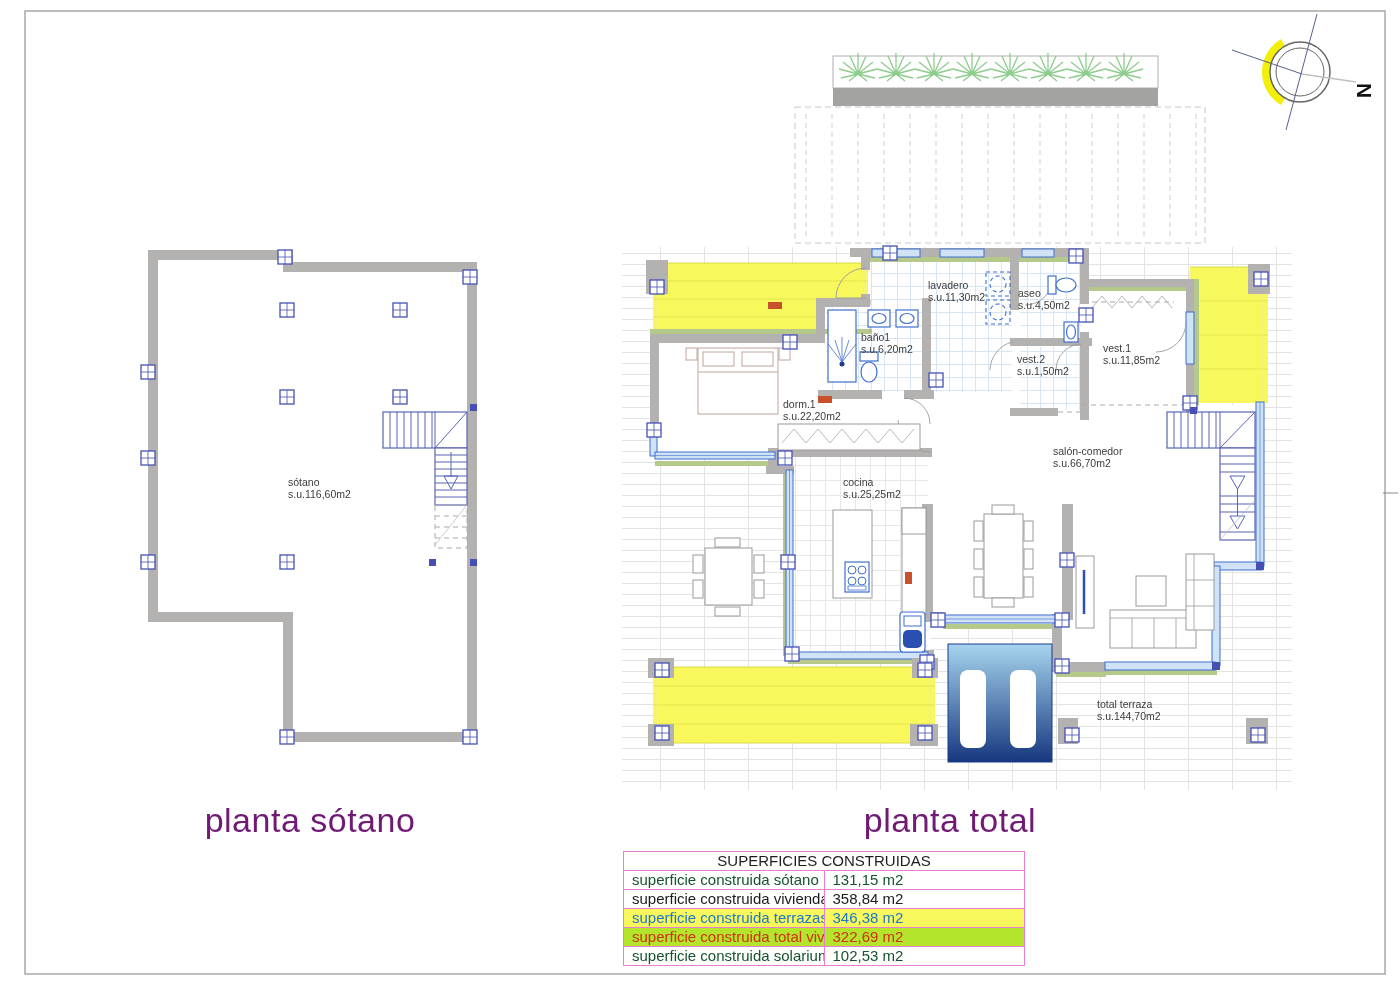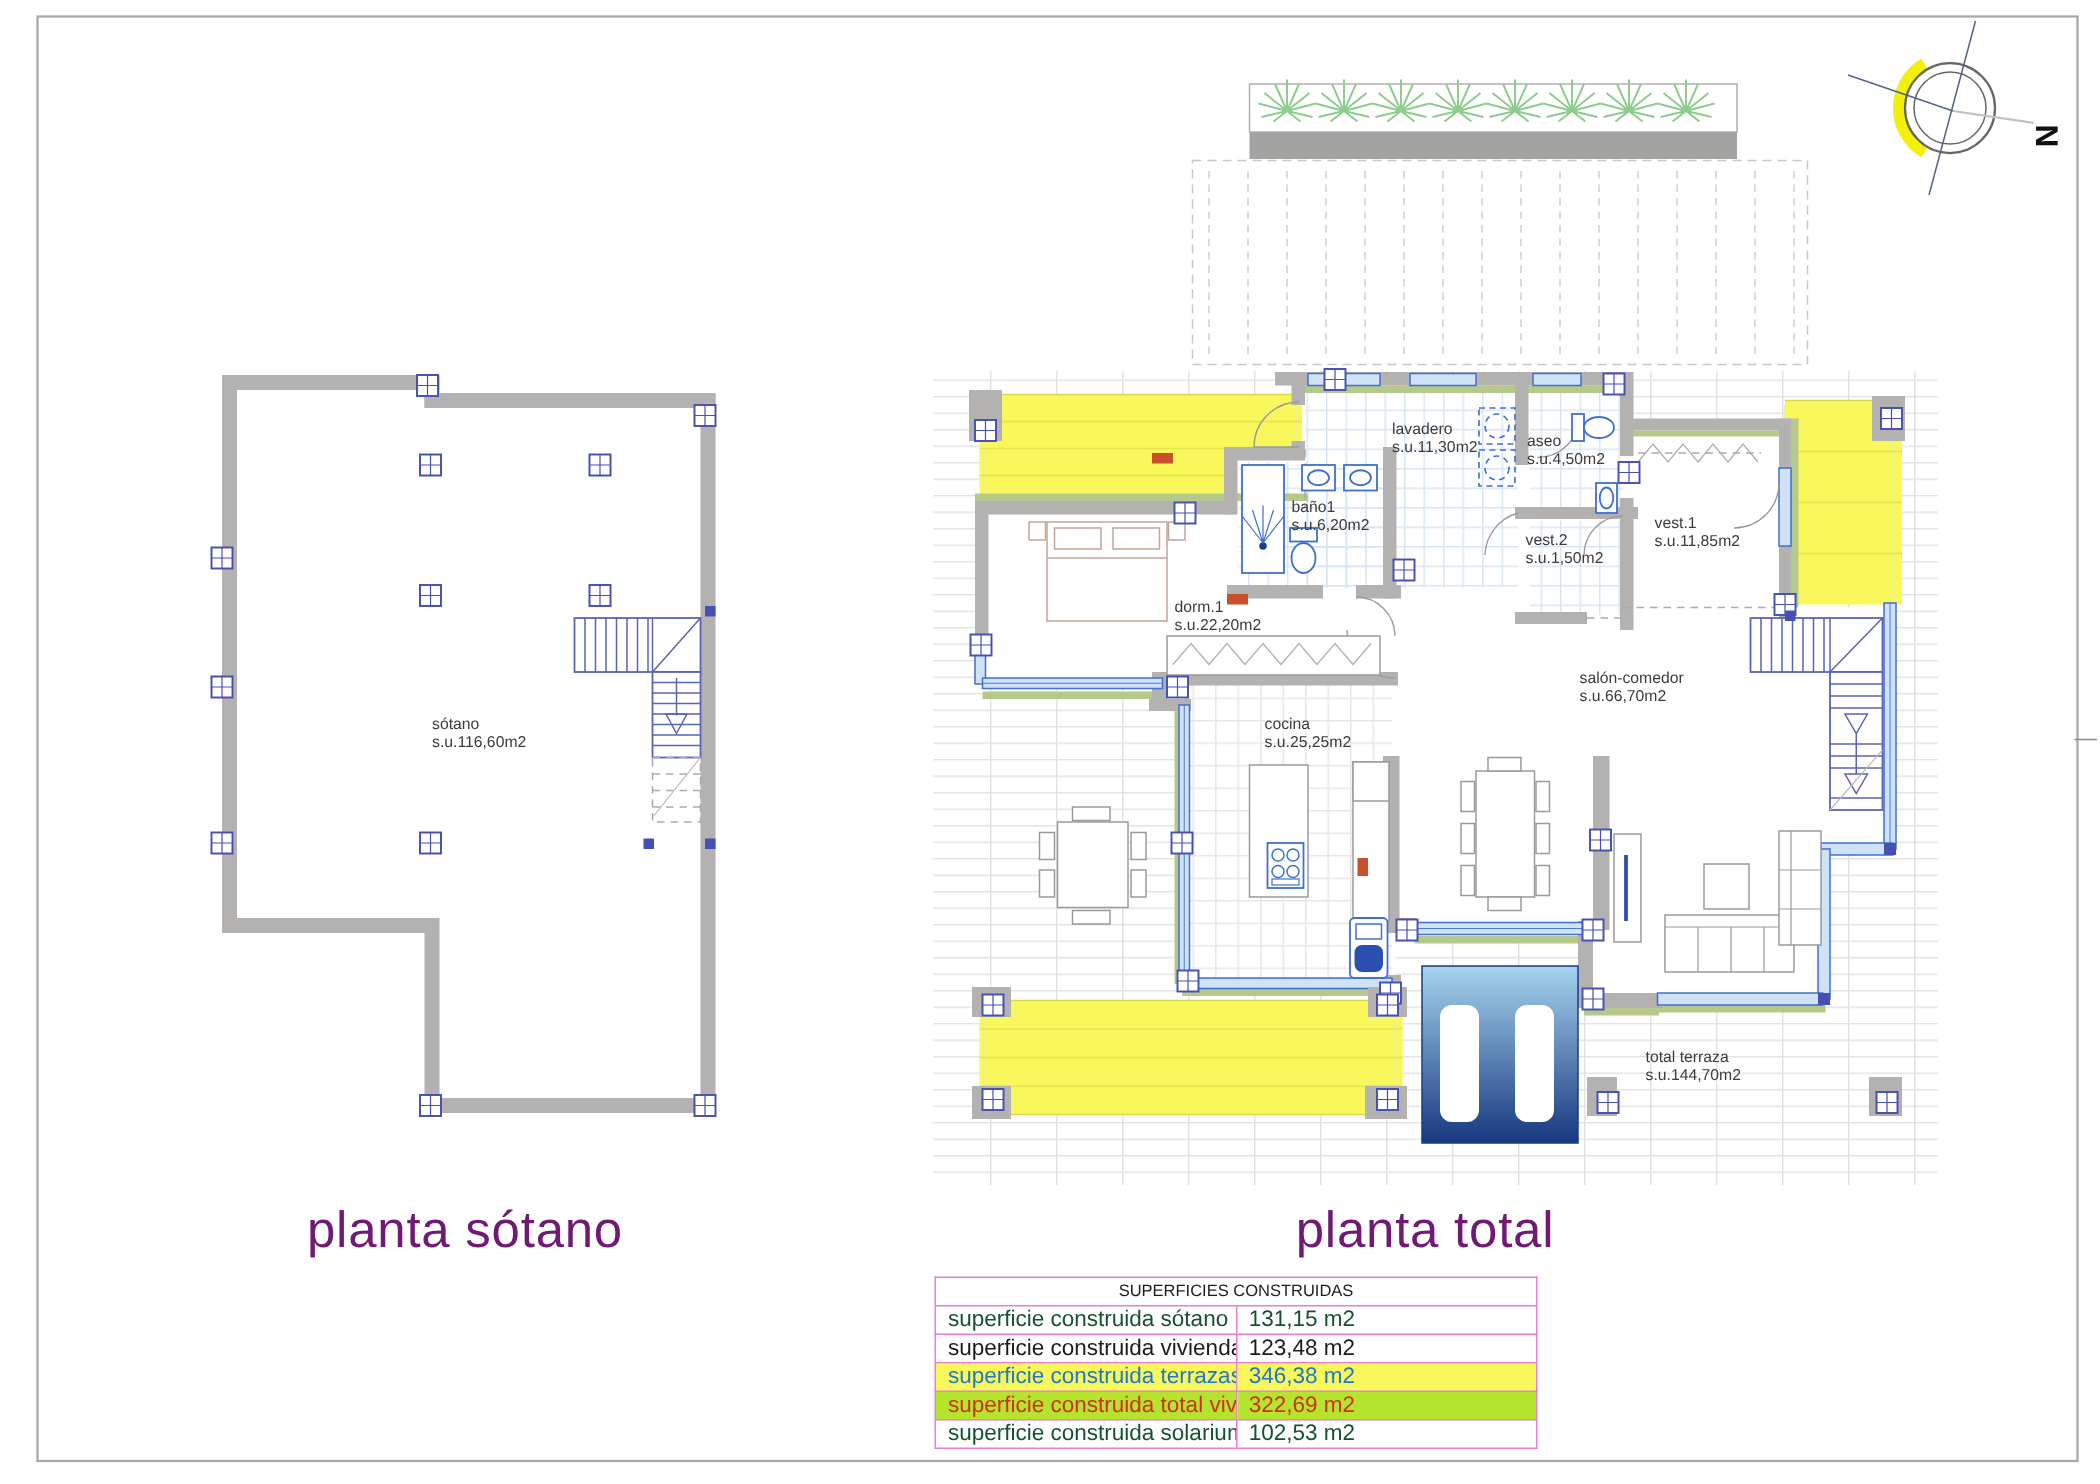--- a/index.html
+++ b/index.html
@@ -5,21 +5,21 @@
   html,body{margin:0;padding:0;background:#ffffff;}
   body{width:1400px;height:989px;position:relative;font-family:"Liberation Sans",sans-serif;overflow:hidden;}
   #sheet{position:absolute;left:0;top:0;}
   .plan-title{position:absolute;color:#701a75;font-size:34px;font-weight:400;text-align:center;letter-spacing:.5px;}
   #title-sotano{left:140px;top:801px;width:340px;}
   #title-baja{left:780px;top:801px;width:340px;}
   table.areas{position:absolute;left:623px;top:851px;width:402px;border-collapse:collapse;table-layout:fixed;
     font-size:15px;background:#fff;}
   table.areas td,table.areas th{border:1px solid #e87fd4;padding:0 0 0 8px;height:18px;line-height:18px;
     white-space:nowrap;overflow:hidden;font-weight:400;text-align:left;}
-  table.areas th{text-align:center;color:#1c1c1c;padding:0;font-size:11px;}
+  table.areas th{text-align:center;color:#1c1c1c;padding:0;font-size:15px;}
   td.val{text-align:center;padding:0;width:101px;margin-top:12px;}
   tr.c-blue td{color:#14532d;}
   tr.c-black td{color:#1c1c1c;}
   tr.c-terr td{color:#1f78c8;background:#f8f85c;}
   tr.c-total td{color:#d03010;background:#b4e42c;}
   svg text.lbl{font-family:"Liberation Sans",sans-serif;font-size:10.5px;fill:#3b3b3b;}
   svg text.n{font-family:"Liberation Sans",sans-serif;font-size:21px;font-weight:bold;fill:#111;}
   .wall{fill:#b4b1b1;}
   .blk{fill:#b4b1b1;}
   .grn{fill:#b5c98b;}
@@ -415,21 +415,21 @@
   <tbody>
       <tr>
         <th colspan="2">SUPERFICIES CONSTRUIDAS</th>
       </tr>
   <tr class="c-blue">
     <td>superficie construida sótano</td>
     <td class="val">131,15 m2</td>
   </tr>
   <tr class="c-black">
     <td>superficie construida vivienda</td>
-    <td class="val">123,48 m2</td>
+    <td class="val">358,84 m2</td>
   </tr>
   <tr class="c-terr">
     <td>superficie construida terrazas</td>
     <td class="val">346,38 m2</td>
   </tr>
   <tr class="c-total">
     <td>superficie construida total vivienda</td>
     <td class="val">322,69 m2</td>
   </tr>
   <tr class="c-blue">

